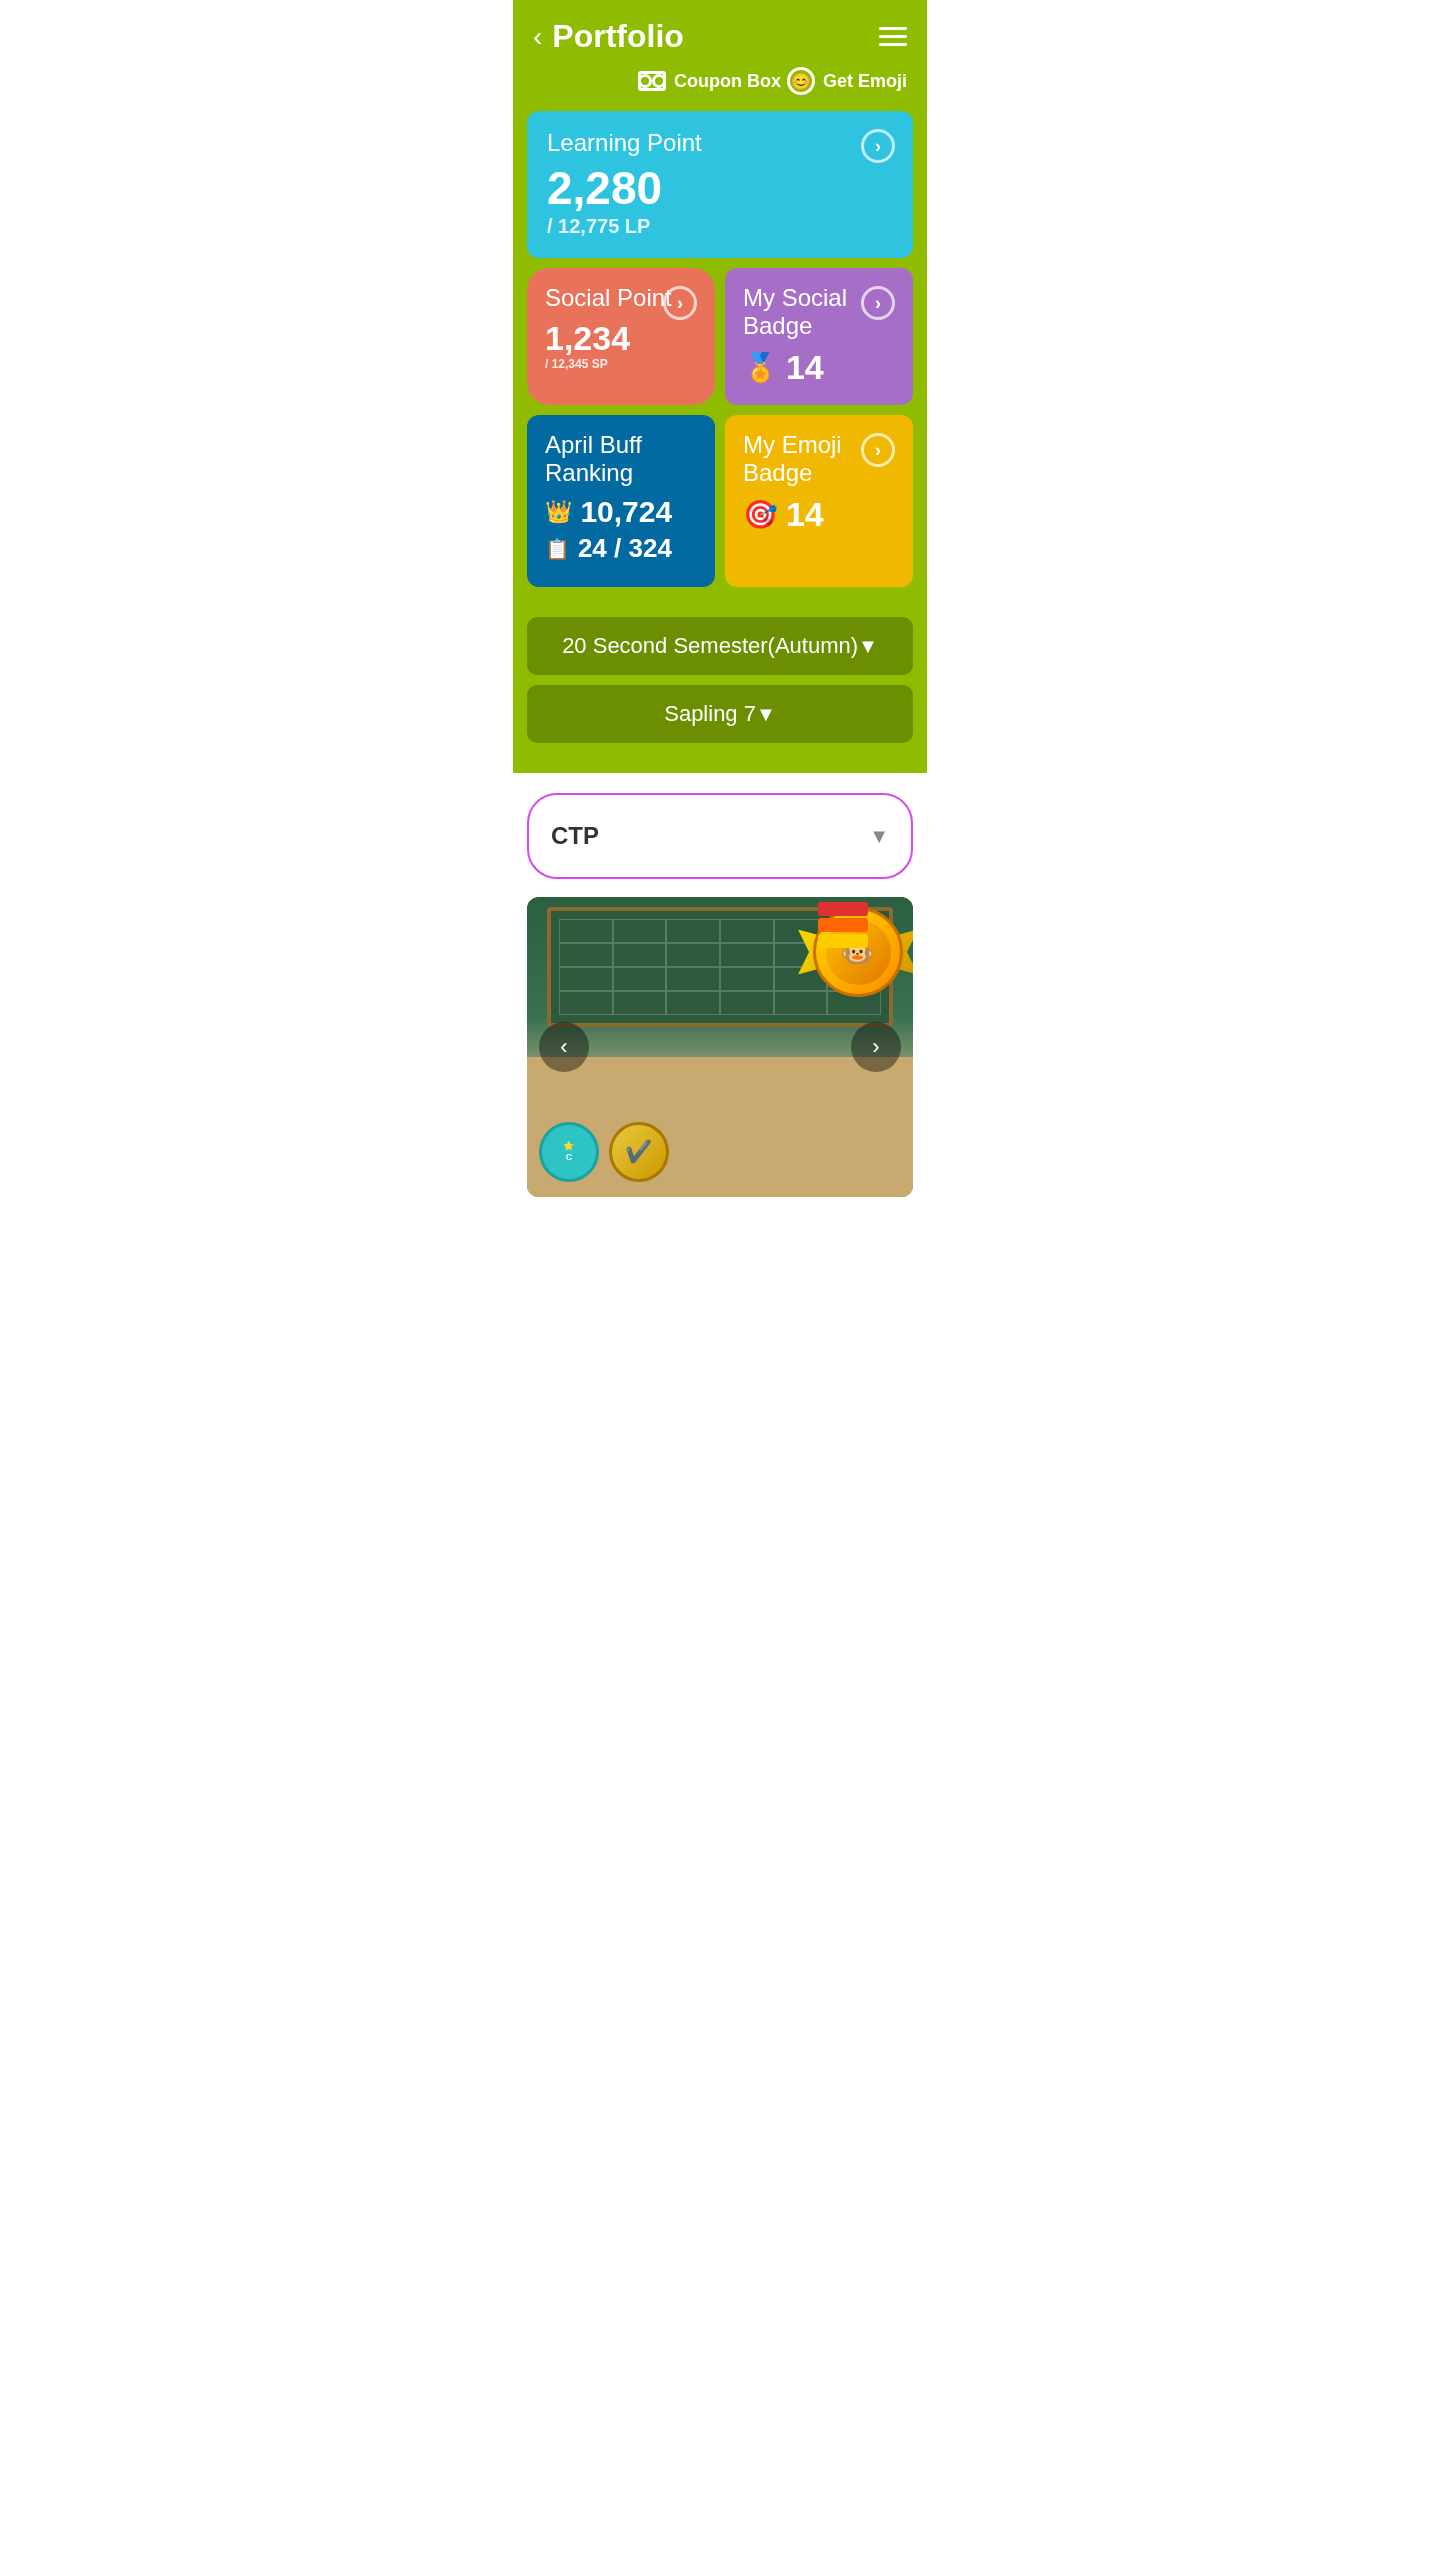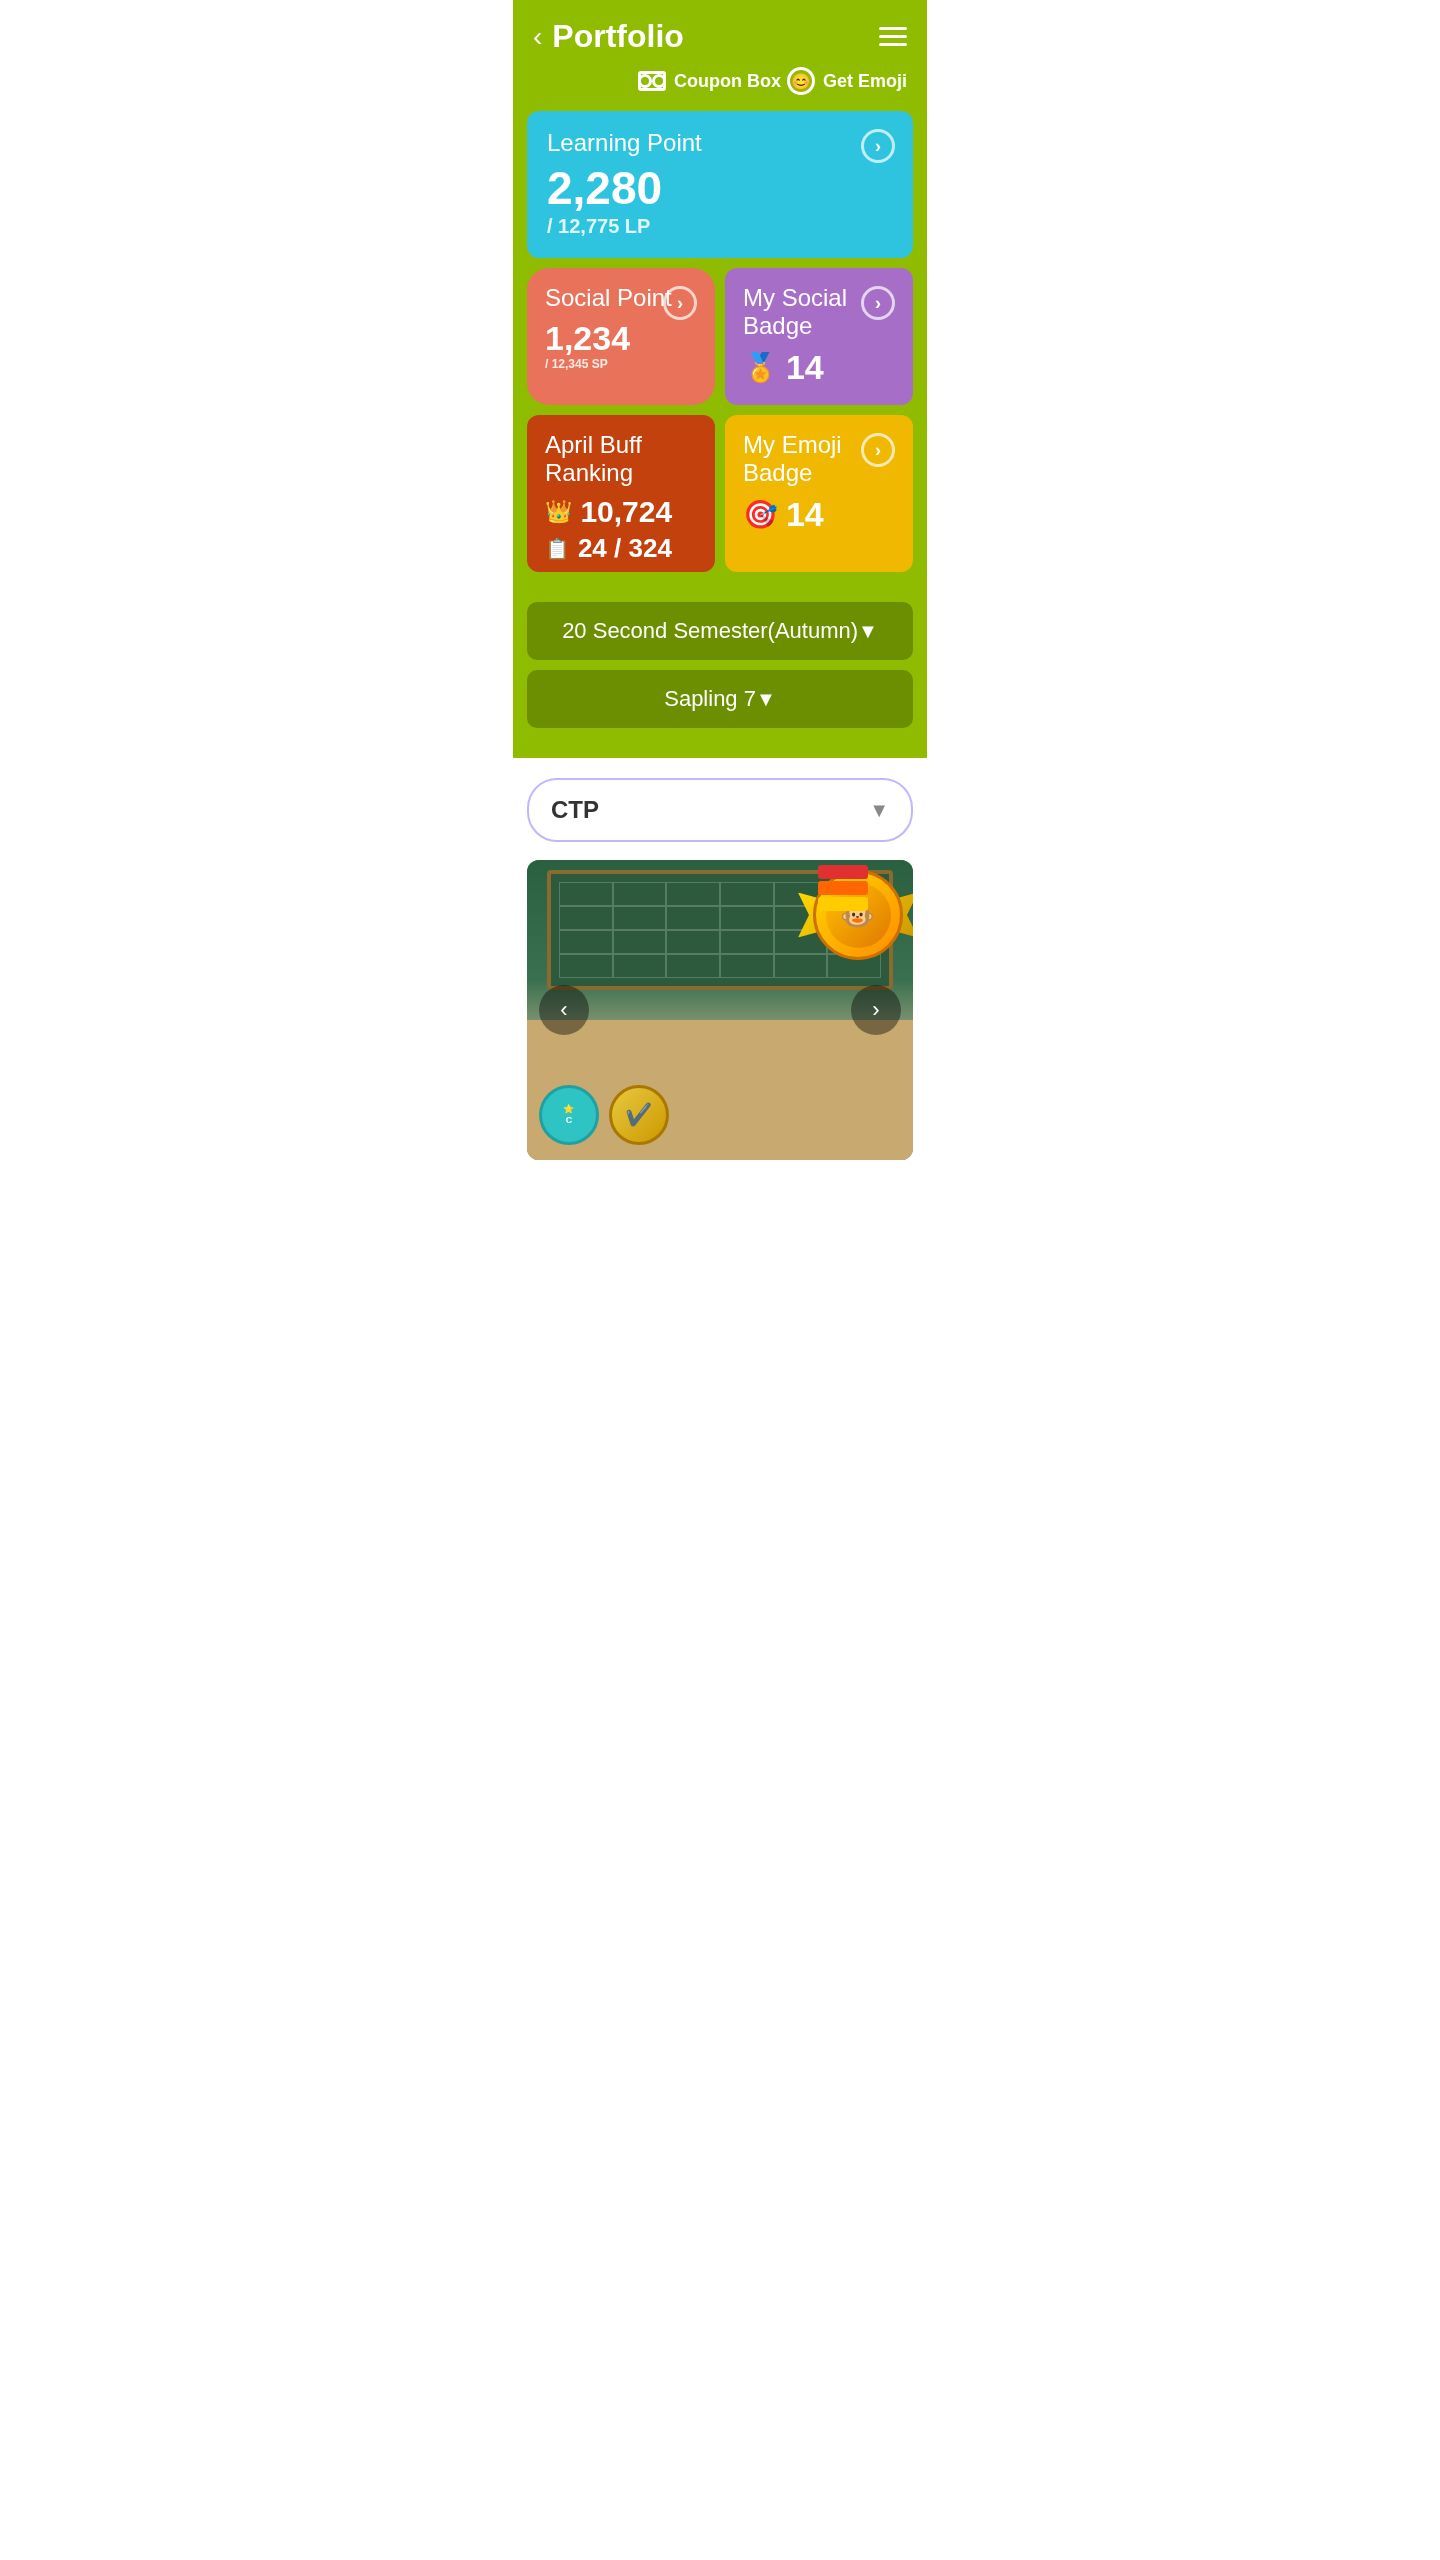--- a/index.html
+++ b/index.html
@@ -186,23 +186,23 @@
     }
 
     .social-badge-card {
       background: #a76ec8;
       border-radius: 12px;
       padding: 16px 18px 18px;
       position: relative;
     }
 
     .buff-ranking-card {
-      background: #c2410c;
+      background: #0369a1;
       border-radius: 12px;
-      padding: 16px 18px 8px;
+      padding: 16px 18px 23px;
       position: relative;
     }
 
     .buff-badge-card {
       background: #f0b800;
       border-radius: 12px;
       padding: 16px 18px 18px;
       position: relative;
     }
 
@@ -299,23 +299,23 @@
       font-size: 20px;
     }
 
     .white-section {
       background: #fff;
       padding: 20px 14px;
     }
 
     .ctp-dropdown {
       background: #fff;
-      border: 2px solid #c4b5fd;
+      border: 2px solid #d946ef;
       border-radius: 30px;
-      padding: 16px 22px;
+      padding: 27px 22px;
       display: flex;
       justify-content: space-between;
       align-items: center;
       cursor: pointer;
       margin-bottom: 18px;
       text-align: center;
     }
 
     .ctp-label {
       color: #333;

